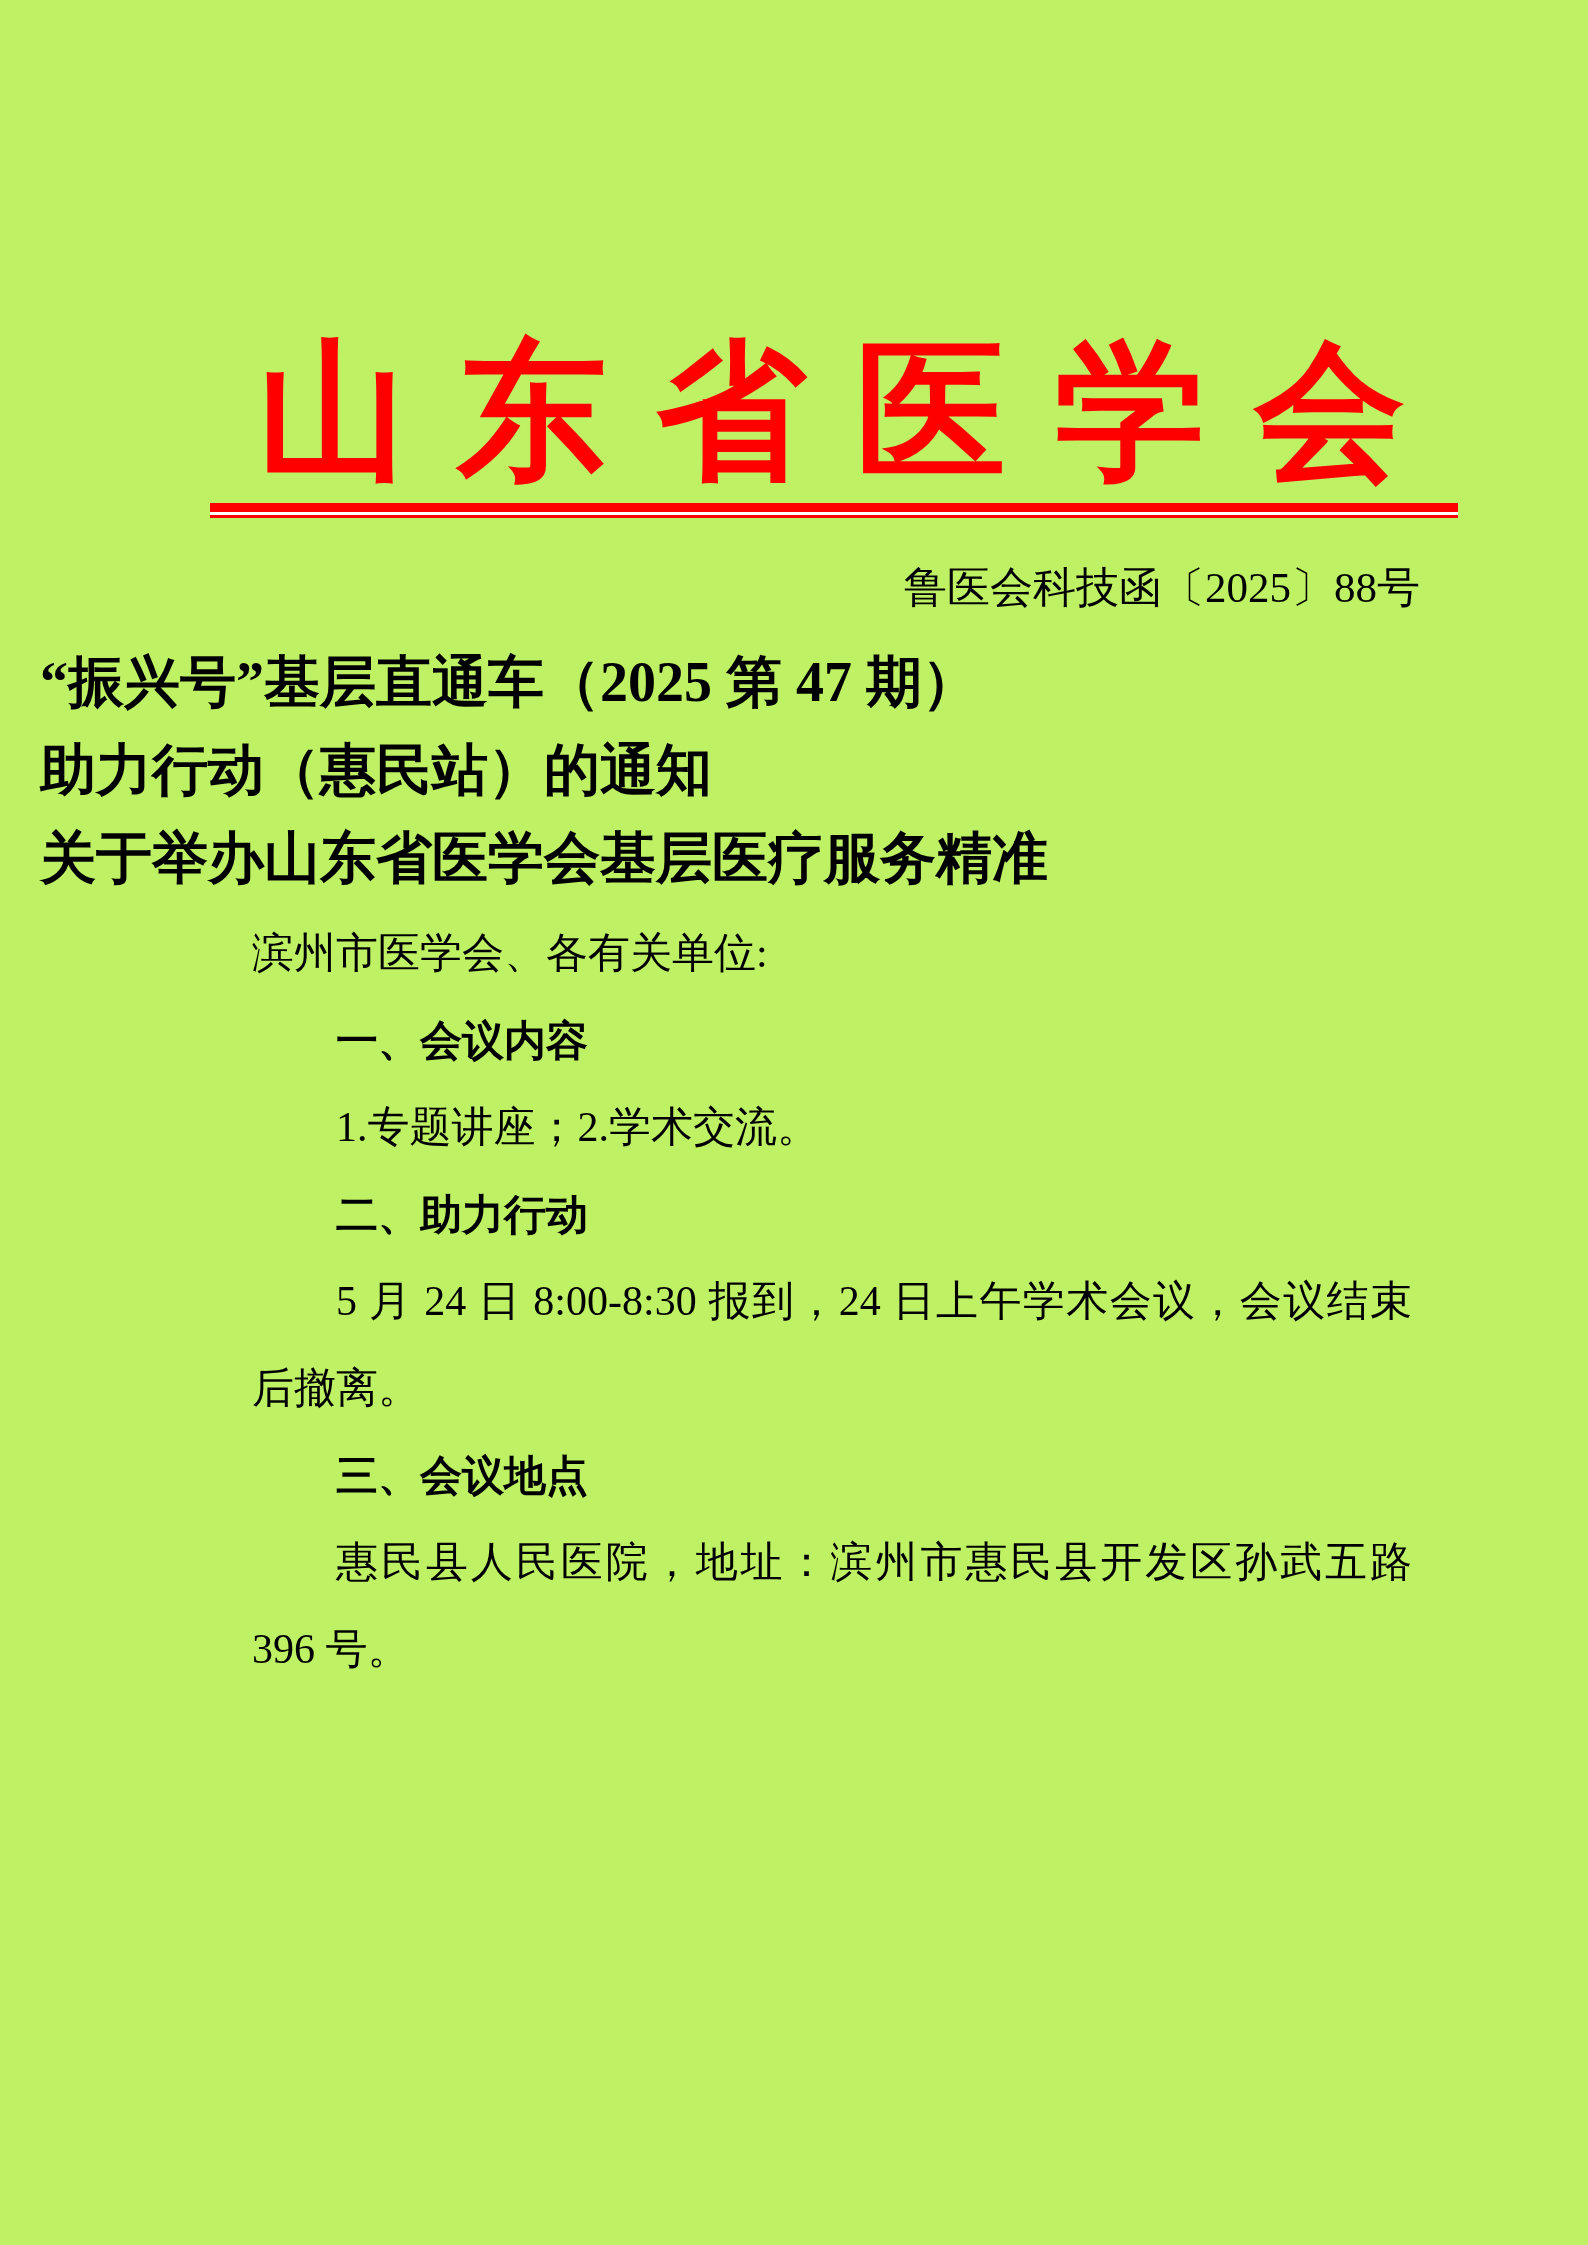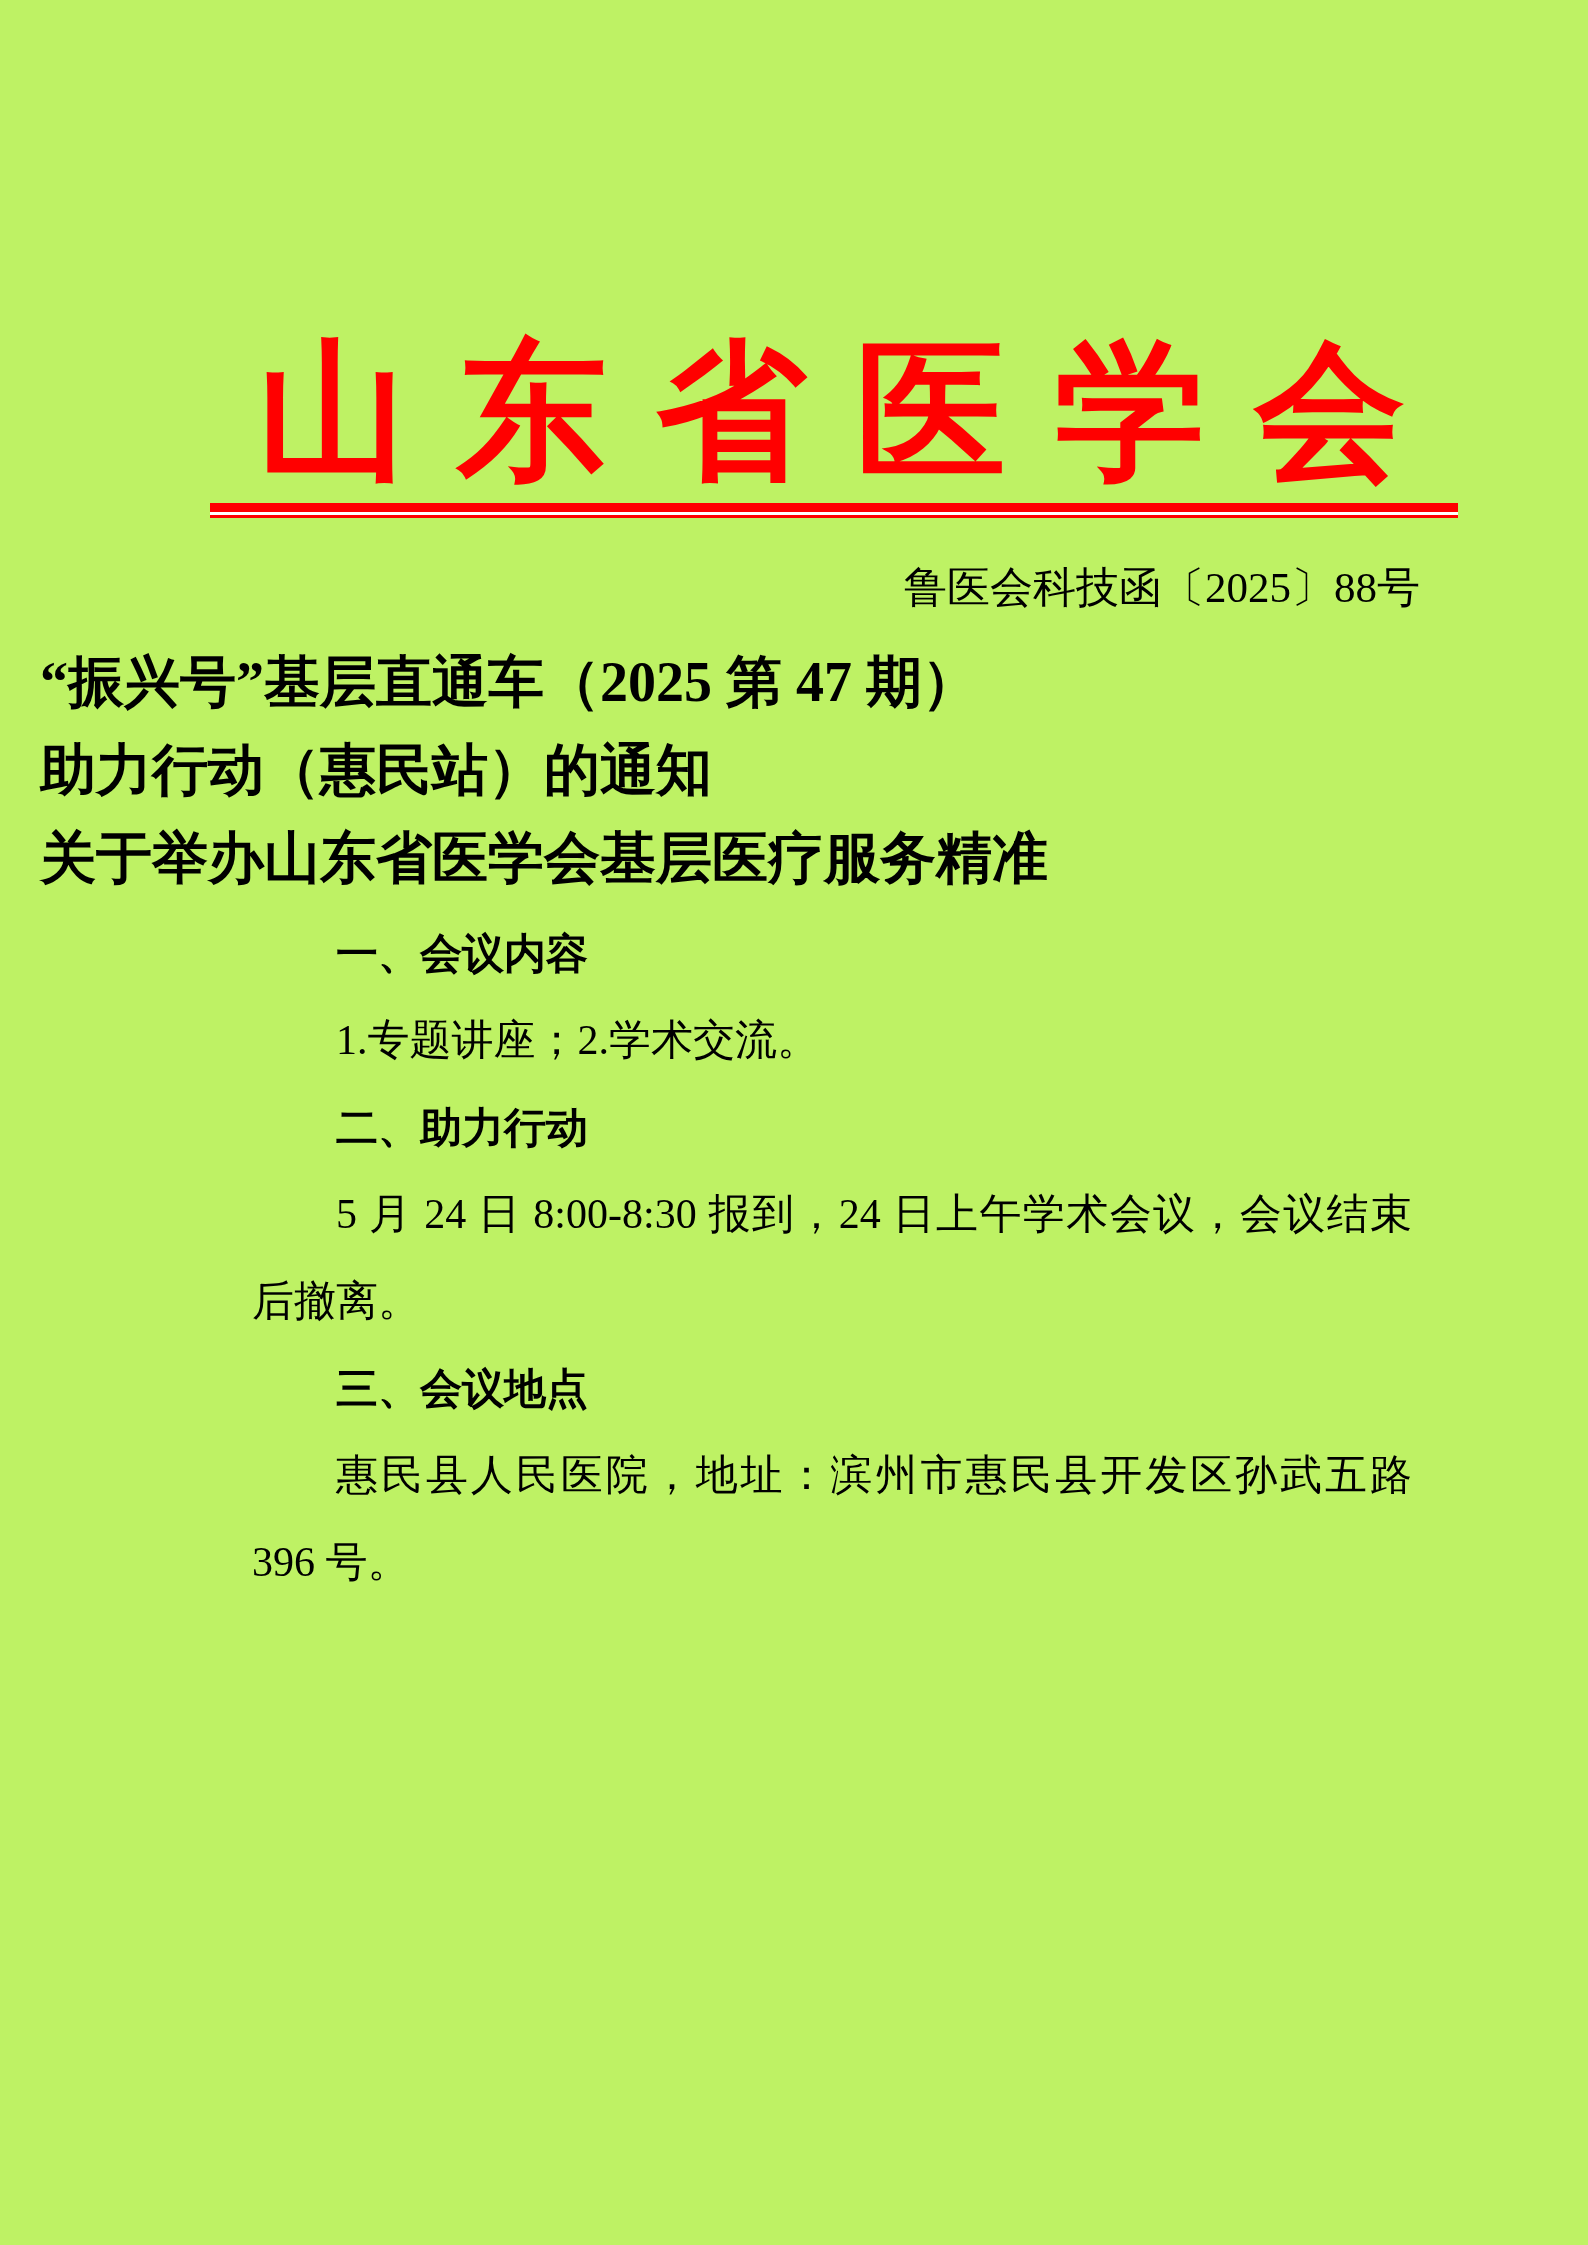--- a/index.html
+++ b/index.html
@@ -86,20 +86,21 @@
   <div class="doc-number">鲁医会科技函〔2025〕88号</div>
 
   <div class="doc-title">
     <div>“振兴号”基层直通车（2025 第 47 期）</div>
     <div>助力行动（惠民站）的通知</div>
     <div>关于举办山东省医学会基层医疗服务精准</div>
   </div>
 
   <div class="body-block">
 
+    <p>滨州市医学会、各有关单位:</p>
 
 
     <p class="section-heading">一、会议内容</p>
     <p class="indent">1.专题讲座；2.学术交流。</p>
 
     <p class="section-heading">二、助力行动</p>
     <p class="indent">5 月 24 日 8:00-8:30 报到，24 日上午学术会议，会议结束后撤离。</p>
 
     <p class="section-heading">三、会议地点</p>
     <p class="indent">惠民县人民医院，地址：滨州市惠民县开发区孙武五路 396 号。</p>

